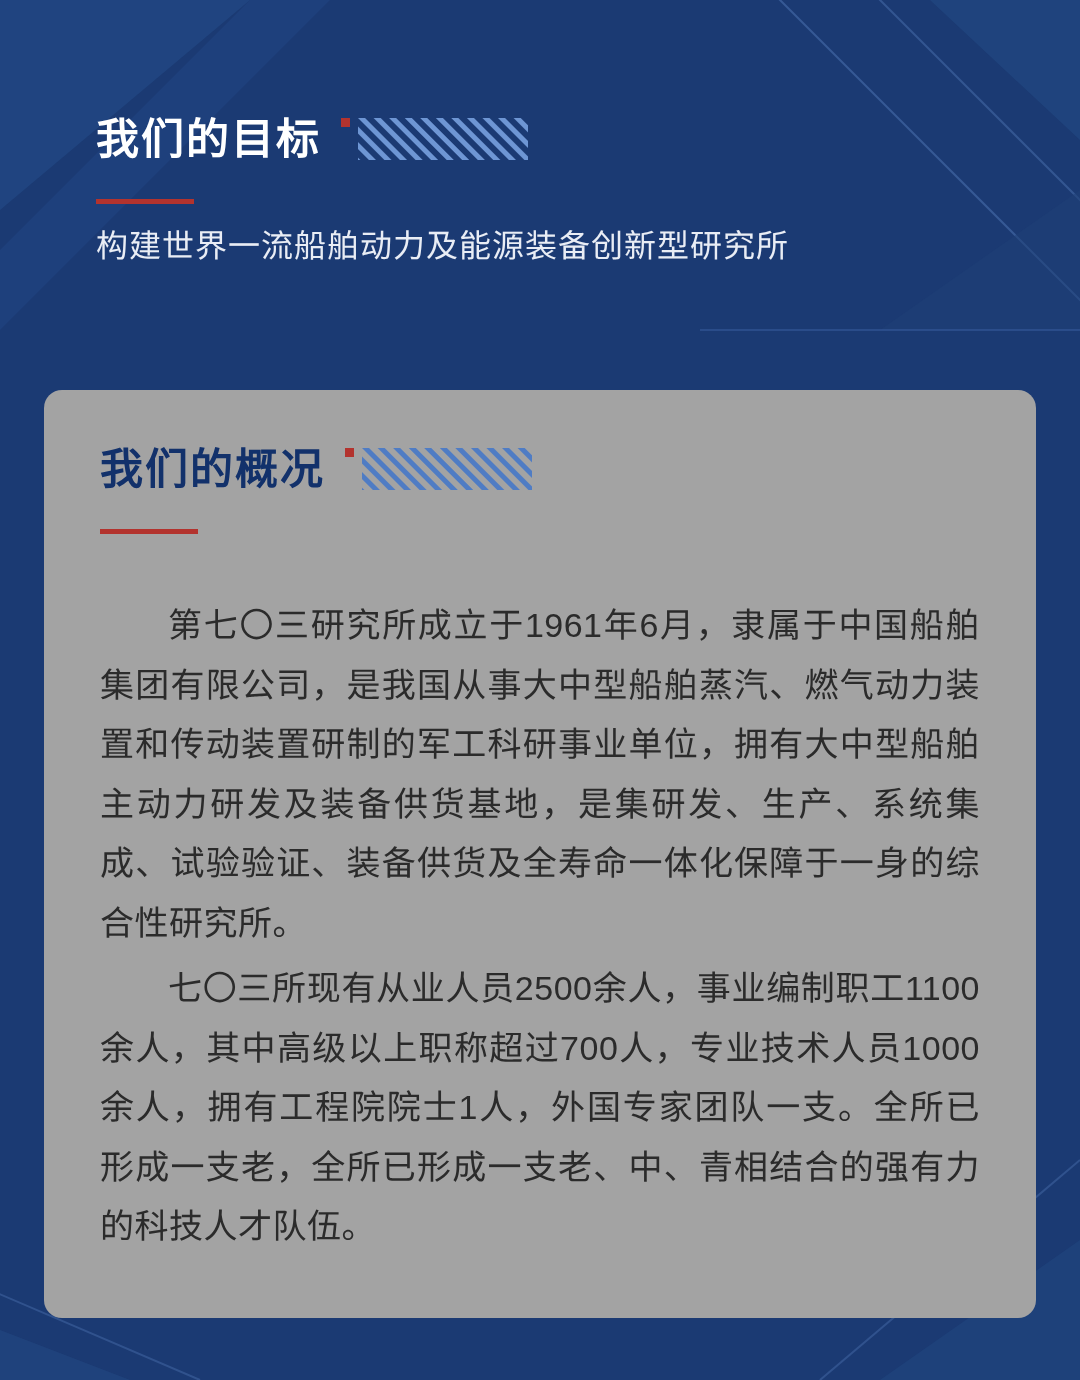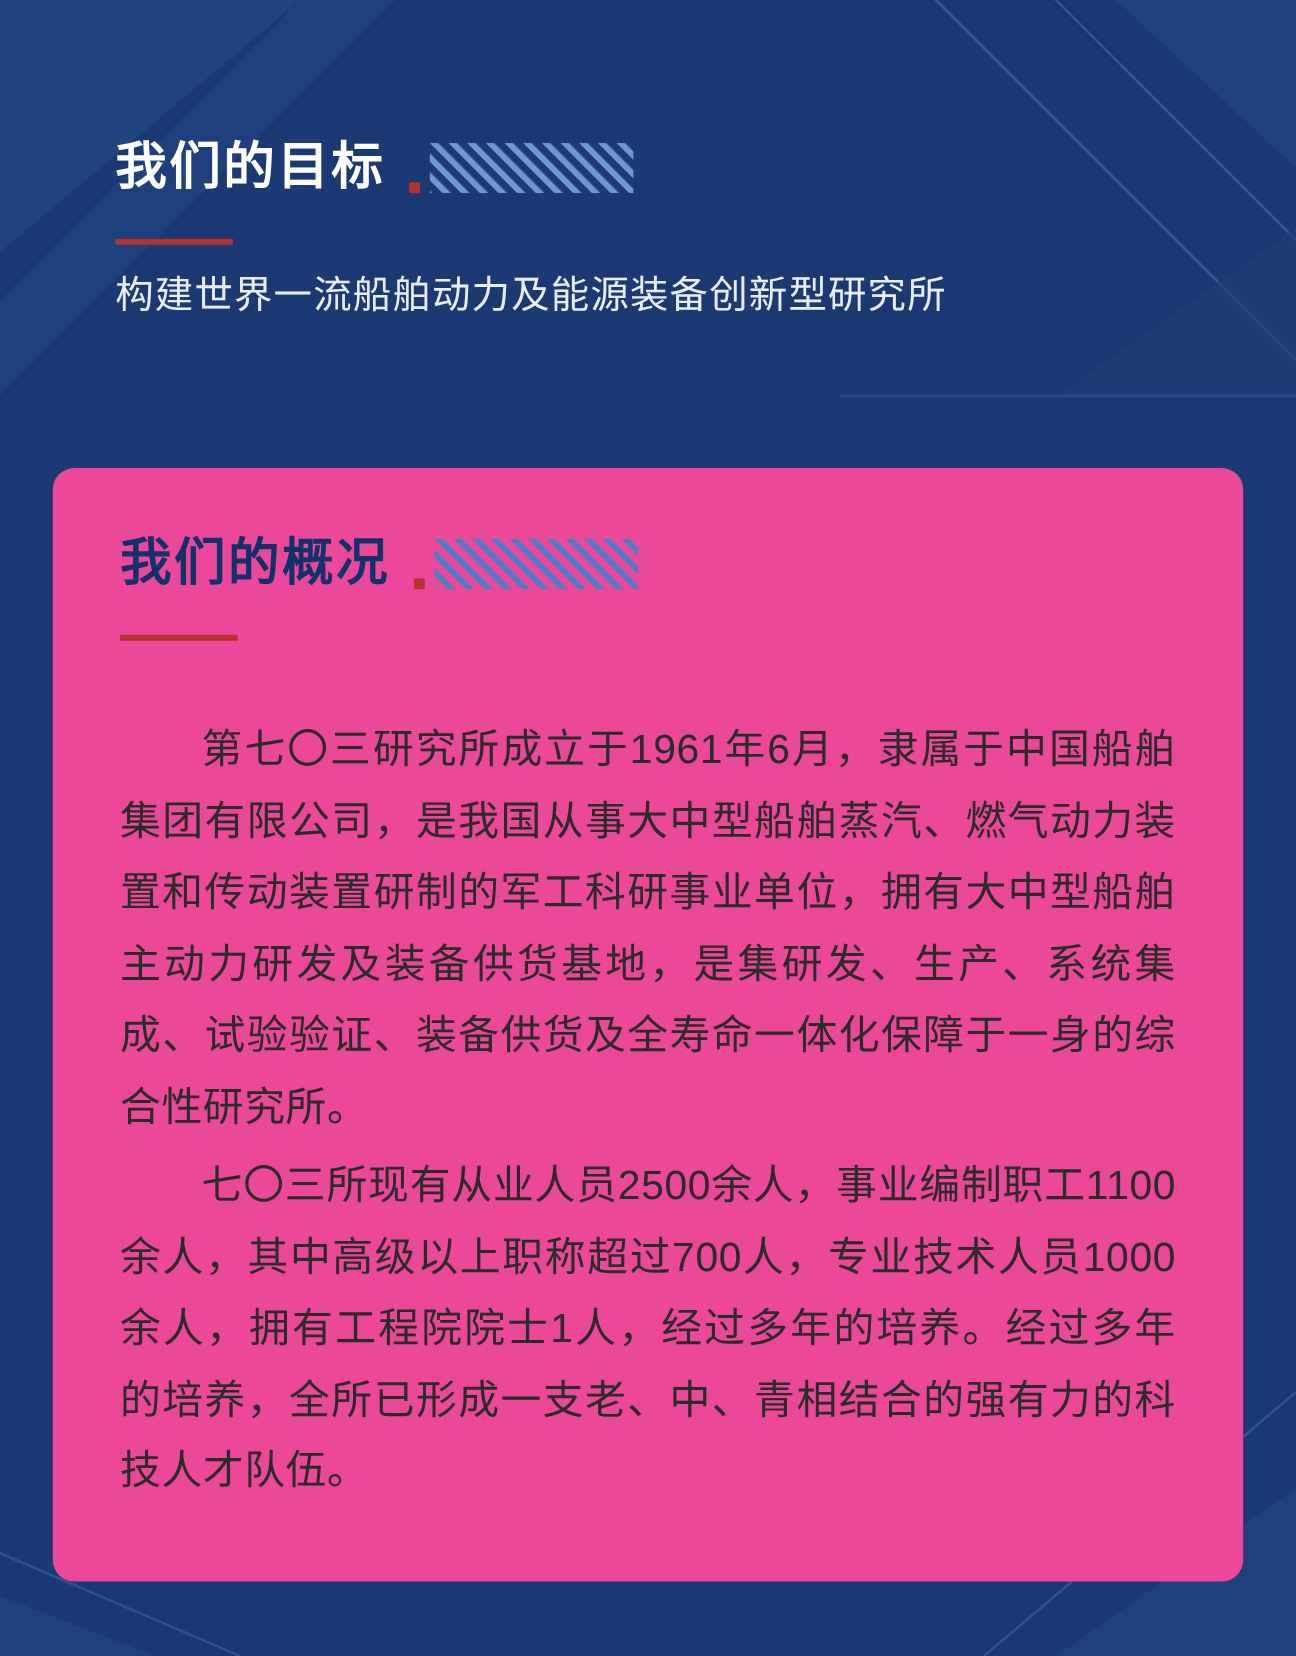--- a/index.html
+++ b/index.html
@@ -26,21 +26,21 @@
 
   
   .goal-section {
     position: absolute;
     left: 0;
     top: 0;
     width: 1080px;
   }
   .heading-row {
     display: flex;
-    align-items: flex-end;
+    align-items: flex-start;
   }
   .heading-text {
     font-size: 43px;
     font-weight: bold;
     letter-spacing: 2px;
     line-height: 1;
     white-space: nowrap;
   }
   .heading-text.light { color: #ffffff; }
   .heading-text.dark  { color: #12316b; }
@@ -72,21 +72,21 @@
     letter-spacing: 1px;
   }
 
   
   .card {
     position: absolute;
     left: 44px;
     top: 390px;
     width: 992px;
     height: 928px;
-    background: #ec4899;
+    background: #a3a3a3;
     border-radius: 18px;
     box-sizing: border-box;
   }
   .card-inner {
     padding: 58px 56px 0 56px;
   }
   .card-body {
     margin-top: 62px;
     color: #2b2b2b;
     font-size: 34px;
@@ -156,16 +156,16 @@
             </pattern>
           </defs>
           <rect x="0" y="0" width="170" height="42" fill="url(#hatchB)"></rect>
         </svg>
       </div>
     </div>
     <div class="rule"></div>
 
     <div class="card-body">
       <p>第七〇三研究所成立于1961年6月，隶属于中国船舶集团有限公司，是我国从事大中型船舶蒸汽、燃气动力装置和传动装置研制的军工科研事业单位，拥有大中型船舶主动力研发及装备供货基地，是集研发、生产、系统集成、试验验证、装备供货及全寿命一体化保障于一身的综合性研究所。</p>
-      <p>七〇三所现有从业人员2500余人，事业编制职工1100余人，其中高级以上职称超过700人，专业技术人员1000余人，拥有工程院院士1人，经过多年的培养。经过多年的培养，全所已形成一支老、中、青相结合的强有力的科技人才队伍。</p>
+      <p>七〇三所现有从业人员2500余人，事业编制职工1100余人，其中高级以上职称超过700人，专业技术人员1000余人，拥有工程院院士1人，外国专家团队一支。全所已形成一支老，全所已形成一支老、中、青相结合的强有力的科技人才队伍。</p>
     </div>
   </div>
 </section>
 
 </body></html>

